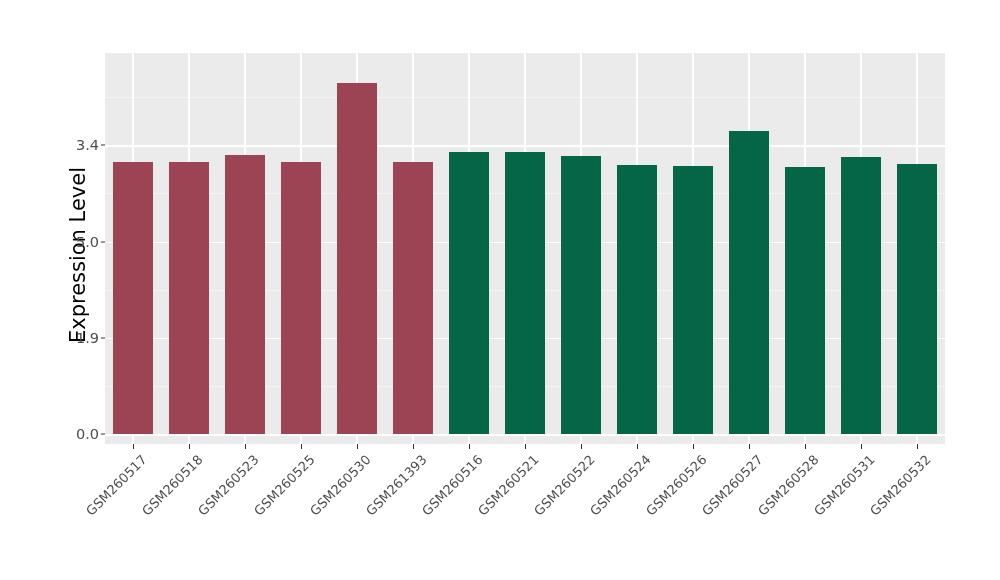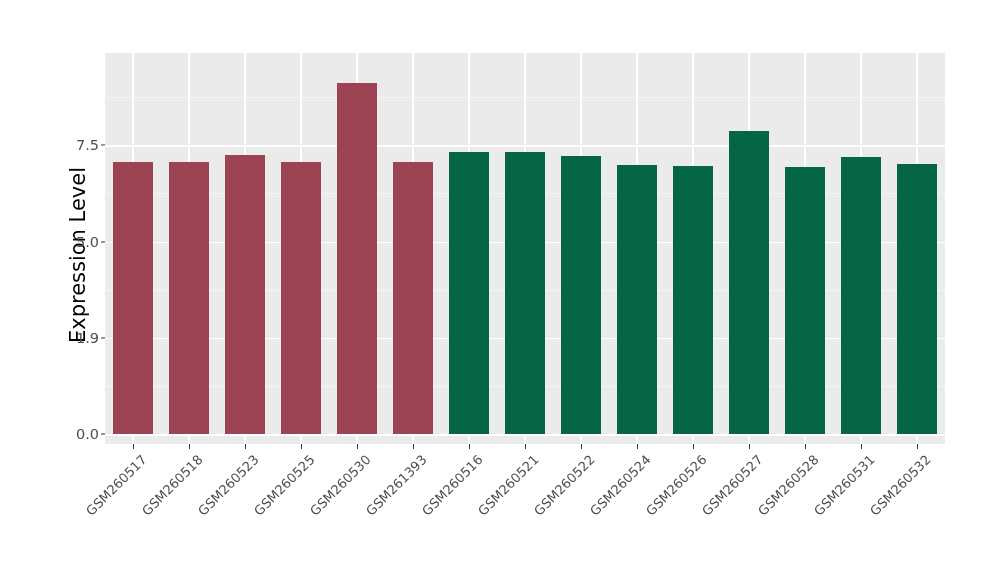--- a/index.html
+++ b/index.html
@@ -96,21 +96,21 @@
 
   <div class="y-axis-title">Expression Level</div>
 
   <div id="y-axis-layer">
       <div class="y-tick-label" style="top: 434px;">0.0</div>
       <div class="y-tick-mark" style="top: 434px;"></div>
       <div class="y-tick-label" style="top: 337.788px;">1.9</div>
       <div class="y-tick-mark" style="top: 337.788px;"></div>
       <div class="y-tick-label" style="top: 241.576px; margin-left: 18px;">5.0</div>
       <div class="y-tick-mark" style="top: 241.576px;"></div>
-      <div class="y-tick-label" style="top: 145.364px;">7.5</div>
+      <div class="y-tick-label" style="top: 145.364px;">3.4</div>
       <div class="y-tick-mark" style="top: 145.364px;"></div>
     </div>
 
   <div class="panel">
     <div id="grid-layer">
         <div class="gridline-minor" style="top: 332.894px;"></div>
         <div class="gridline-minor" style="top: 236.682px;"></div>
         <div class="gridline-minor" style="top: 140.47px;"></div>
         <div class="gridline-minor" style="top: 44.2576px;"></div>
         <div class="gridline-major" style="top: 381px;"></div>

